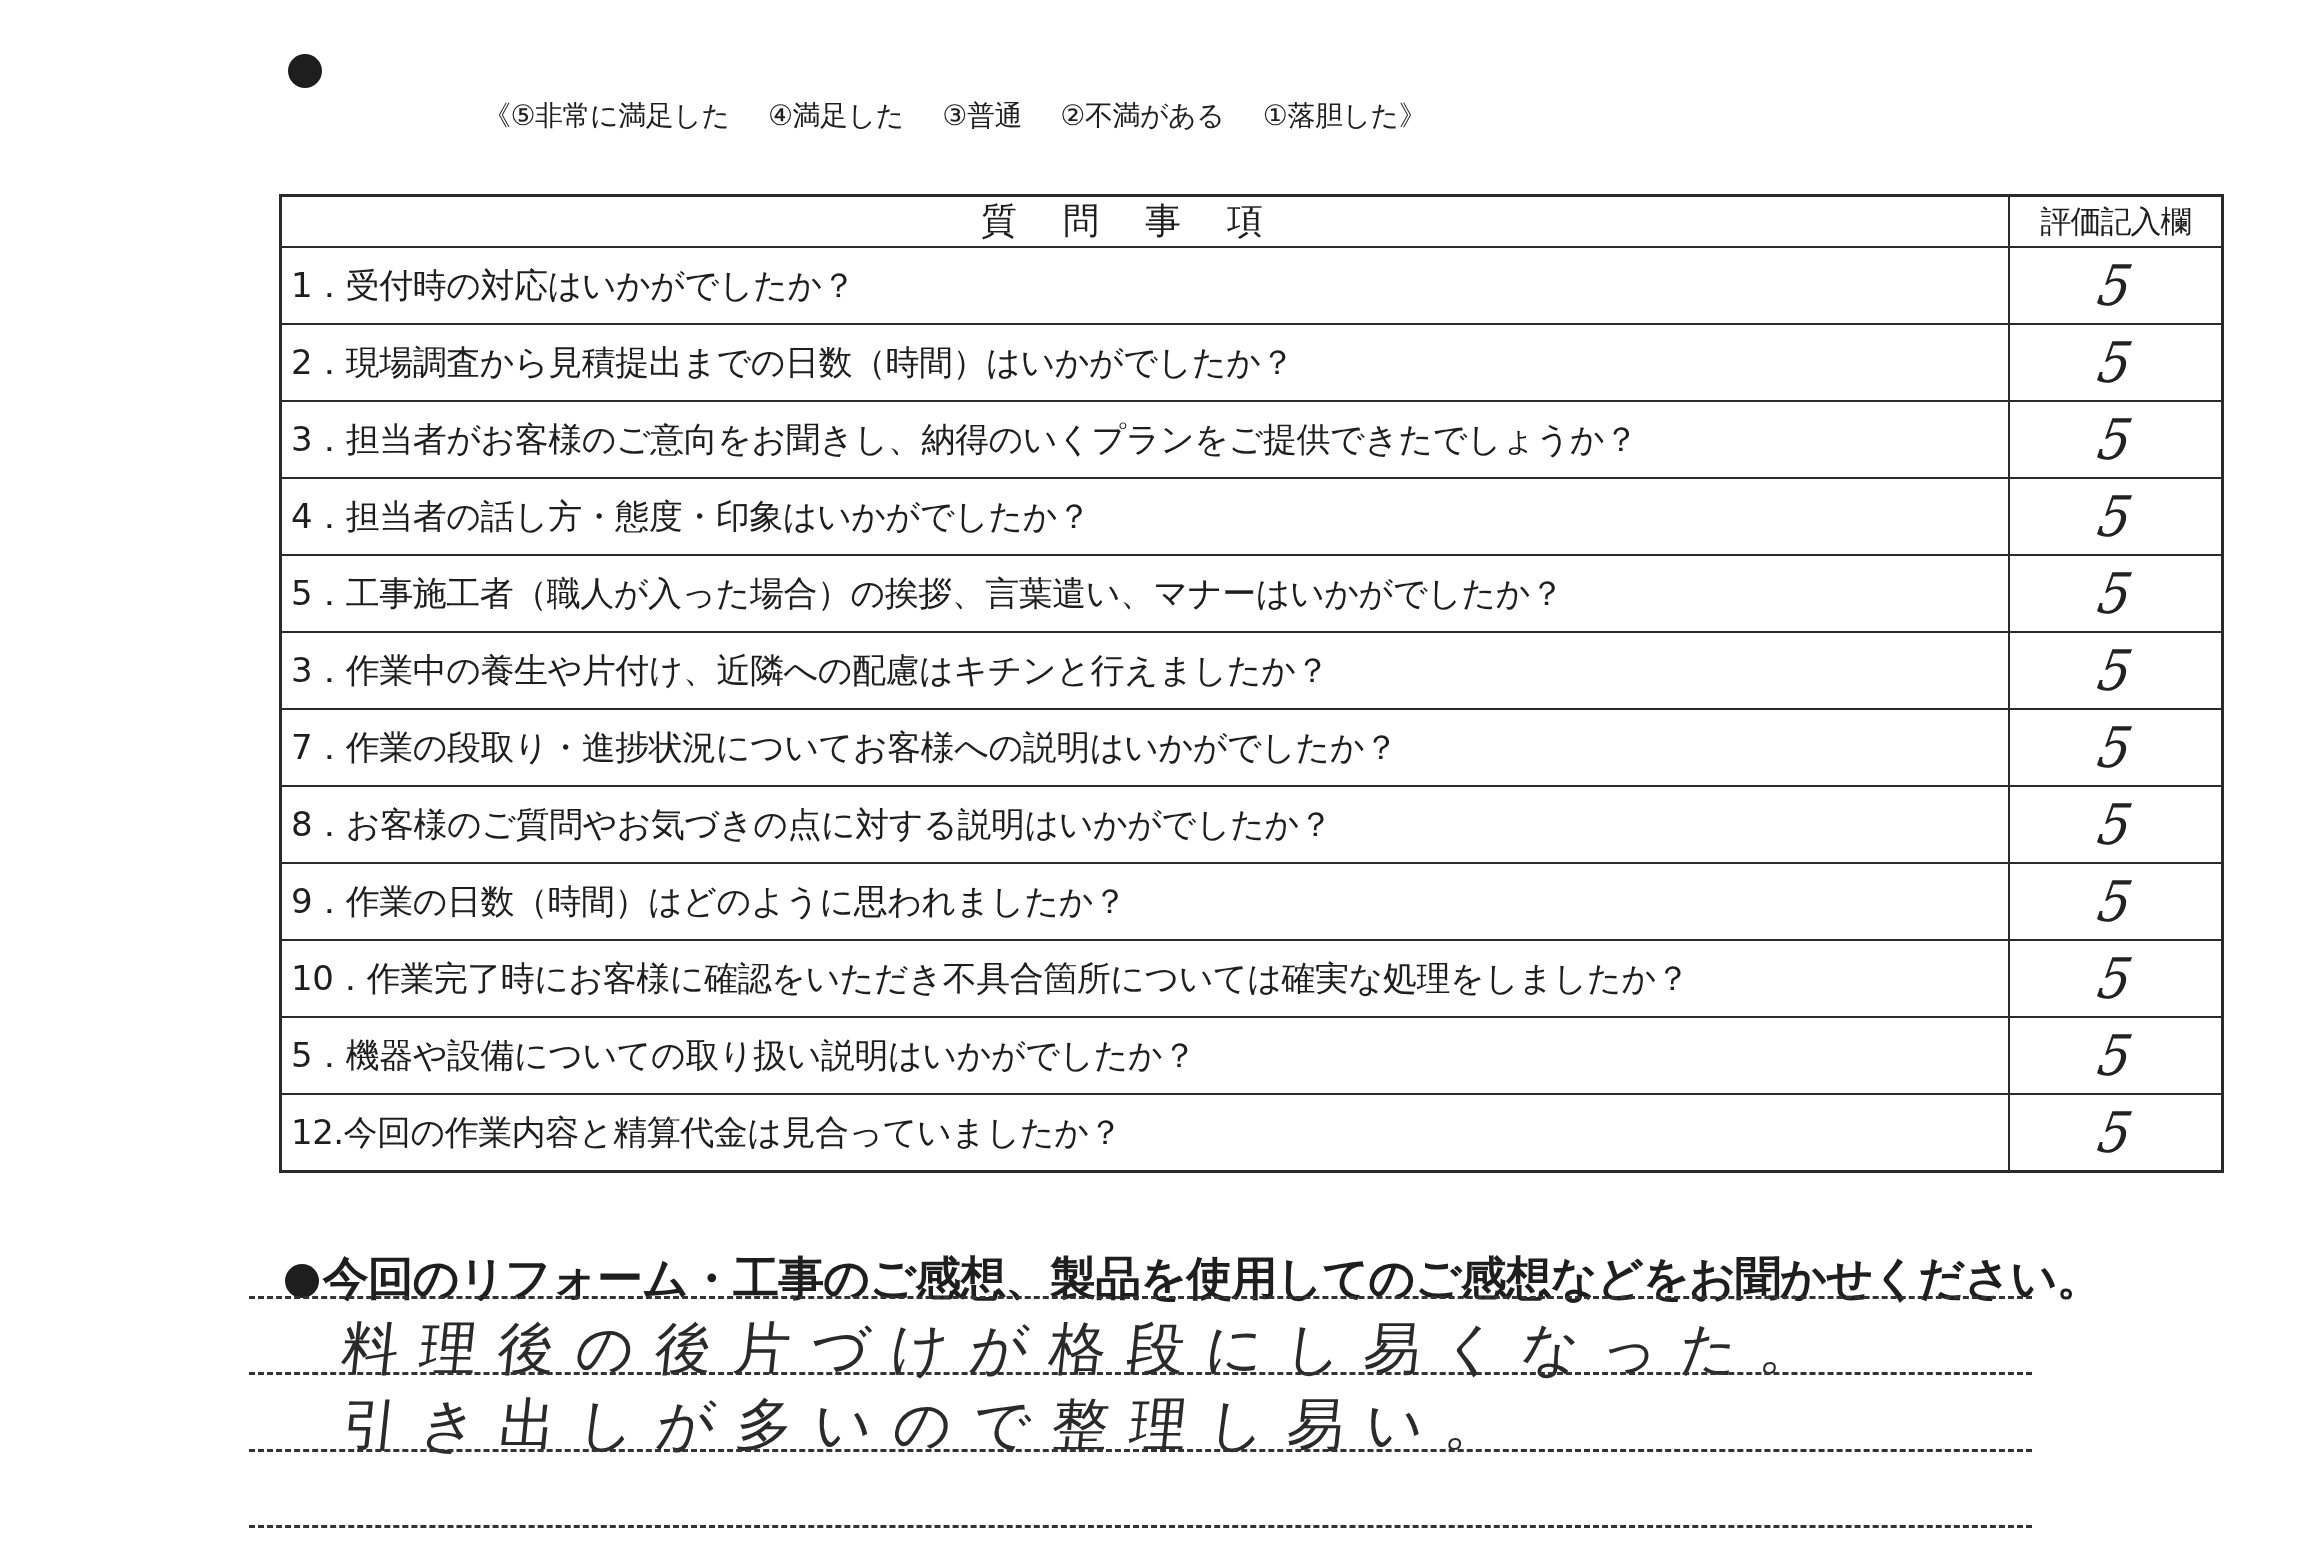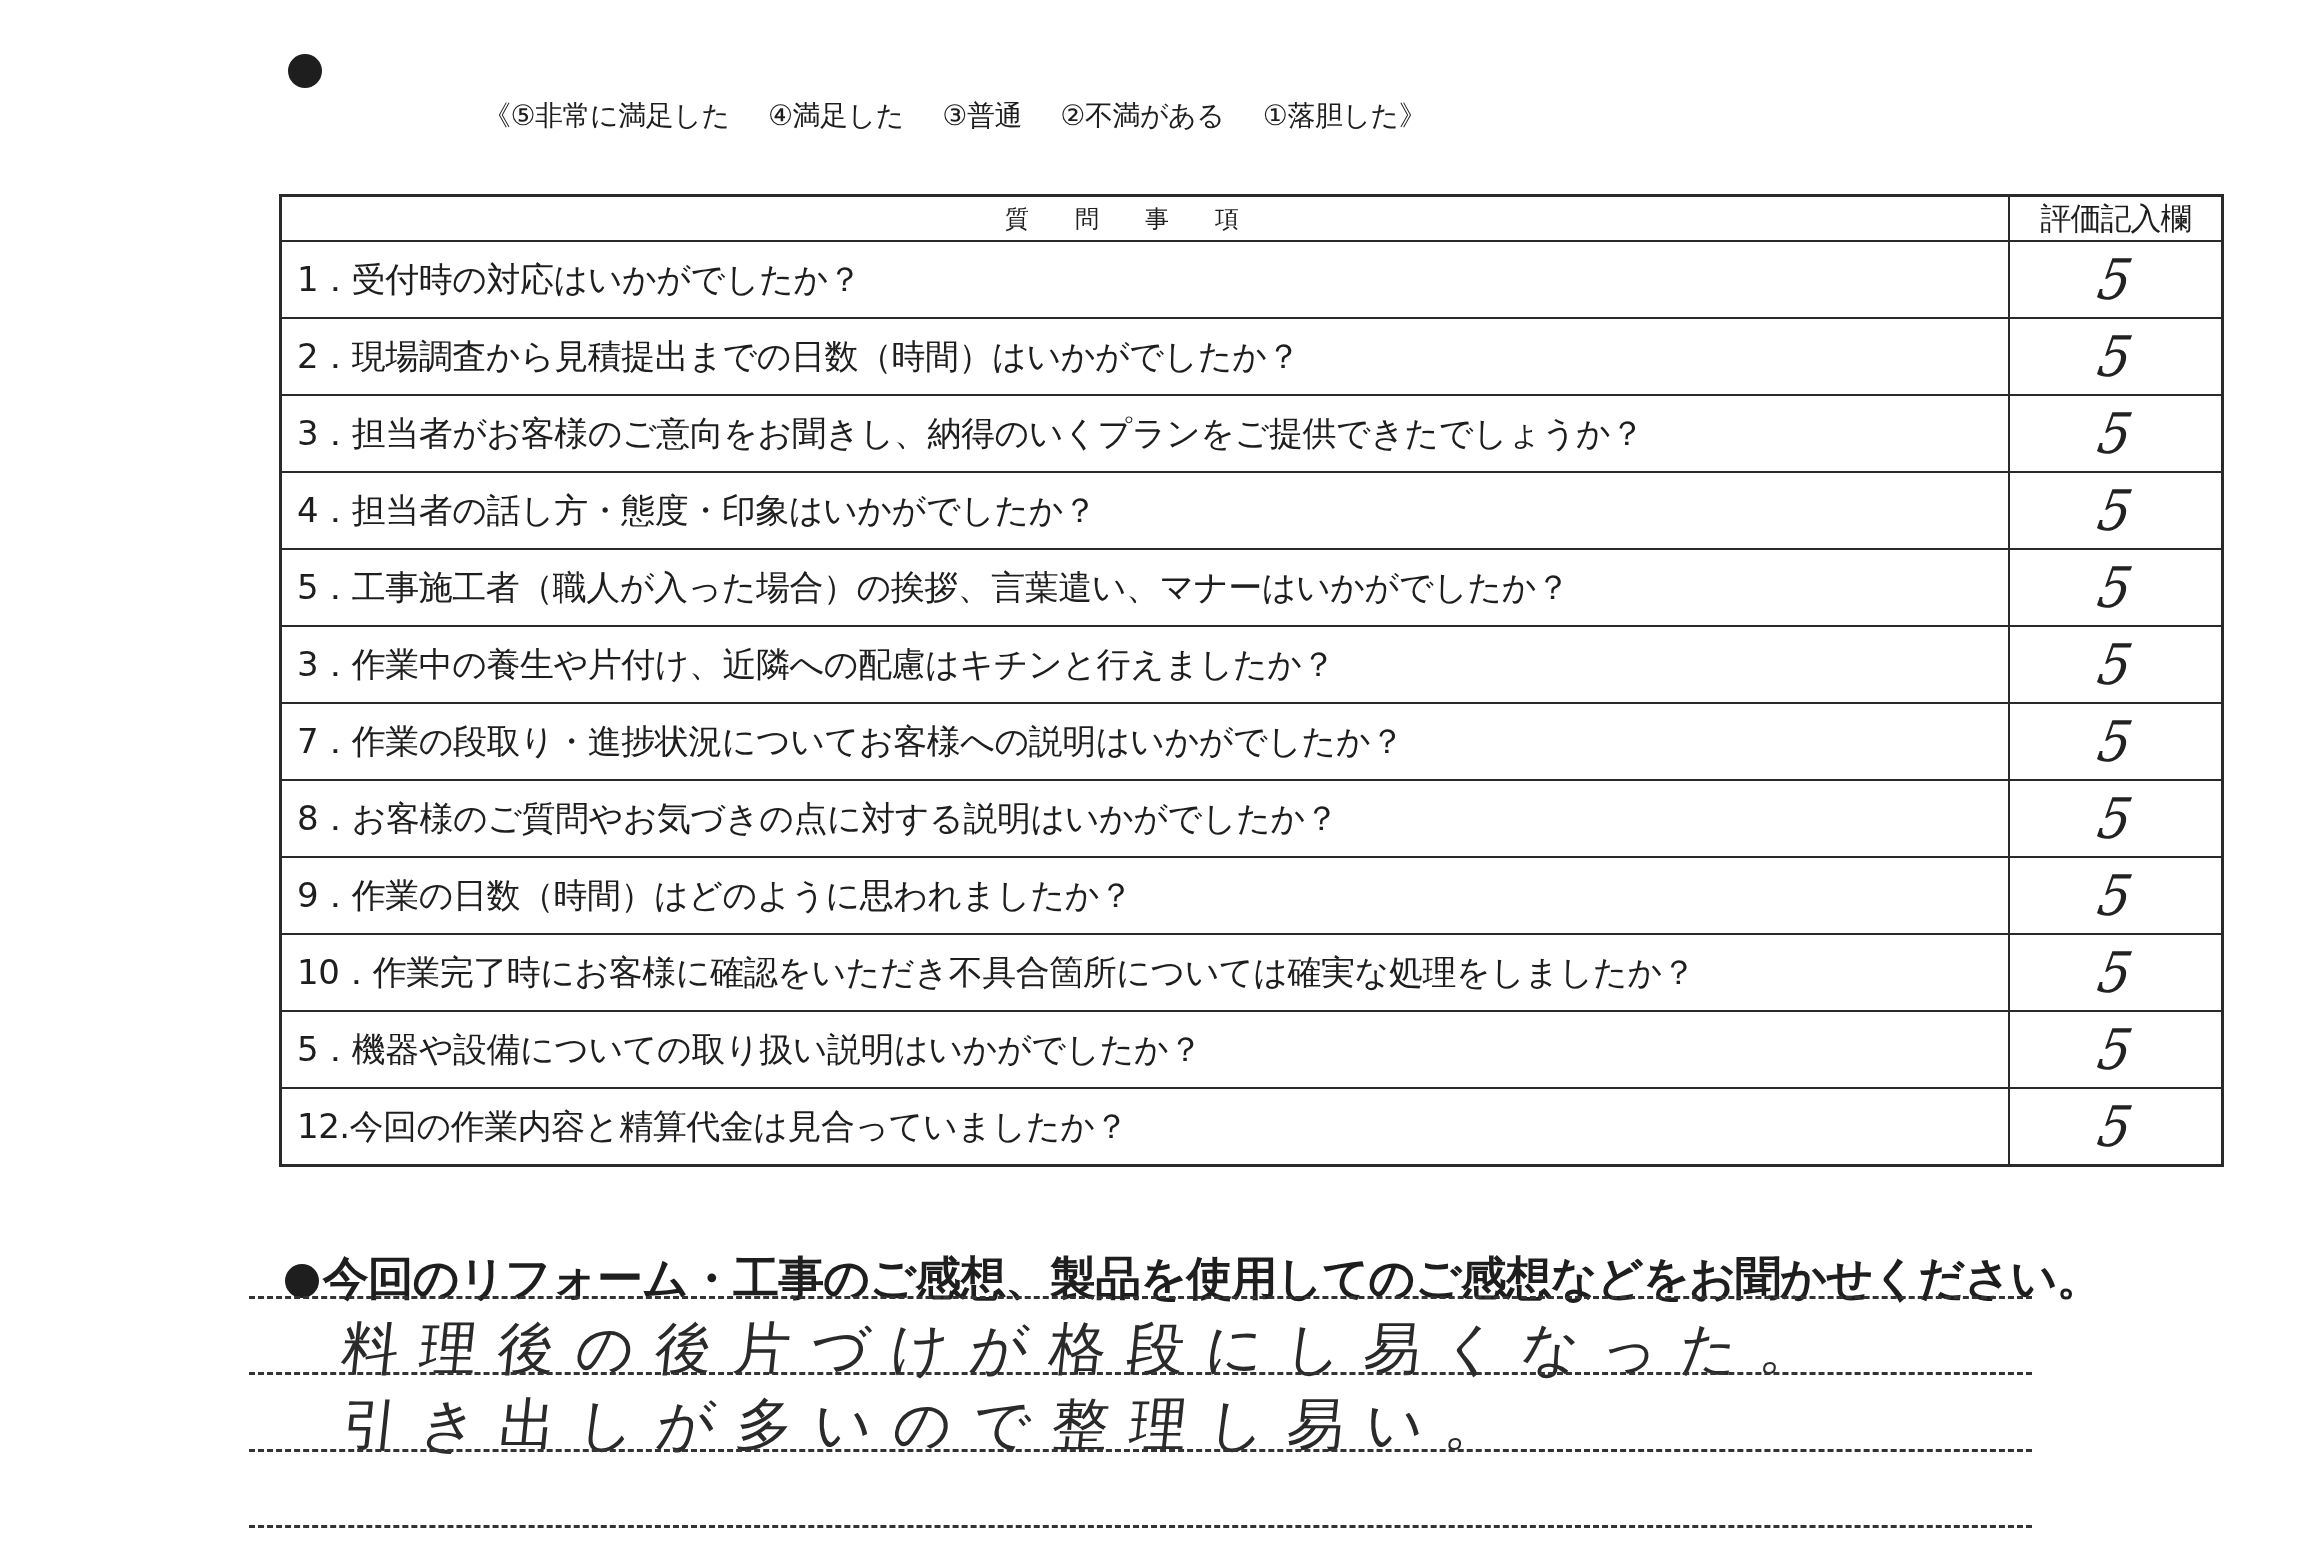--- a/index.html
+++ b/index.html
@@ -15,25 +15,25 @@
   .scale {
     position: absolute; left: 483px; top: 97px; font-size: 28px; white-space: nowrap; letter-spacing: -0.5px;
   }
   .scale span { margin-right: 30px; }
   .scale span.last { margin-right: 0; }
   table.q {
     position: absolute; left: 279px; top: 194px; width: 1945px; border-collapse: collapse;
     border: 3.8px solid #2a2a2a;
   }
   table.q th, table.q td { border: 2.9px solid #2a2a2a; padding: 0; }
-  table.q th { height: 43px; font-weight: normal; font-size: 24px; }
+  table.q th { height: 43px; font-weight: normal; font-size: 36px; }
   table.q th.qh { letter-spacing: 46px; text-align: center; }
   table.q th.rh { width: 211px; font-size: 31px; letter-spacing: -1px; }
   table.q td { height: 75px; }
-  table.q td.qt { font-size: 34px; padding-left: 15px; white-space: nowrap; letter-spacing: -0.5px; }
+  table.q td.qt { font-size: 34px; padding-left: 9px; white-space: nowrap; letter-spacing: -0.5px; }
   table.q td.rv {
     text-align: center; font-family: "DejaVu Serif", "Liberation Serif", serif; font-style: italic;
     font-size: 51px; color: #222; transform: none;
   }
   table.q td.rv span { display: inline-block; transform: skewX(-10deg) scaleY(1.1); }
   .c-title {
     position: absolute; left: 285px; top: 1248px; font-size: 46px; font-weight: bold; letter-spacing: -1px; white-space: nowrap;
   }
   .line {
     position: absolute; left: 249px; width: 1783px; height: 0;

